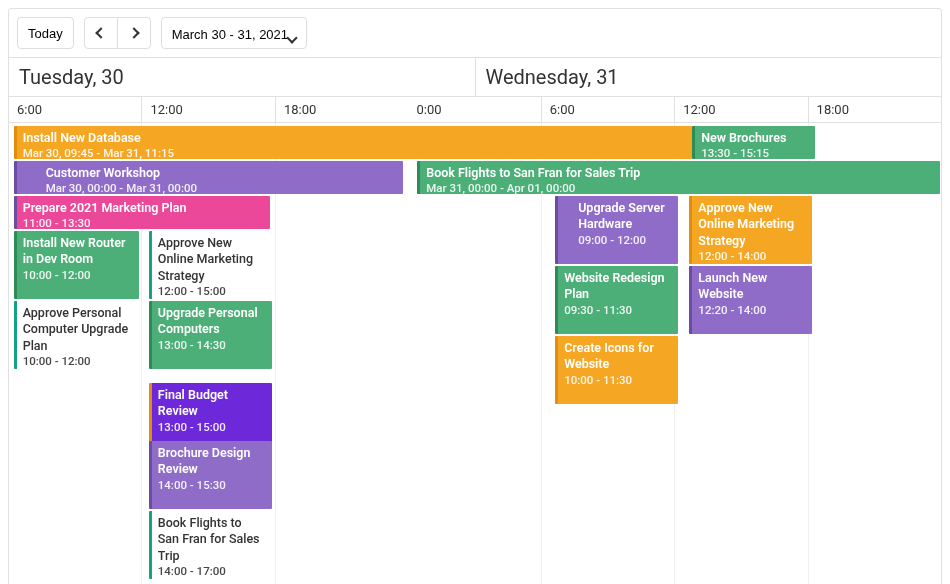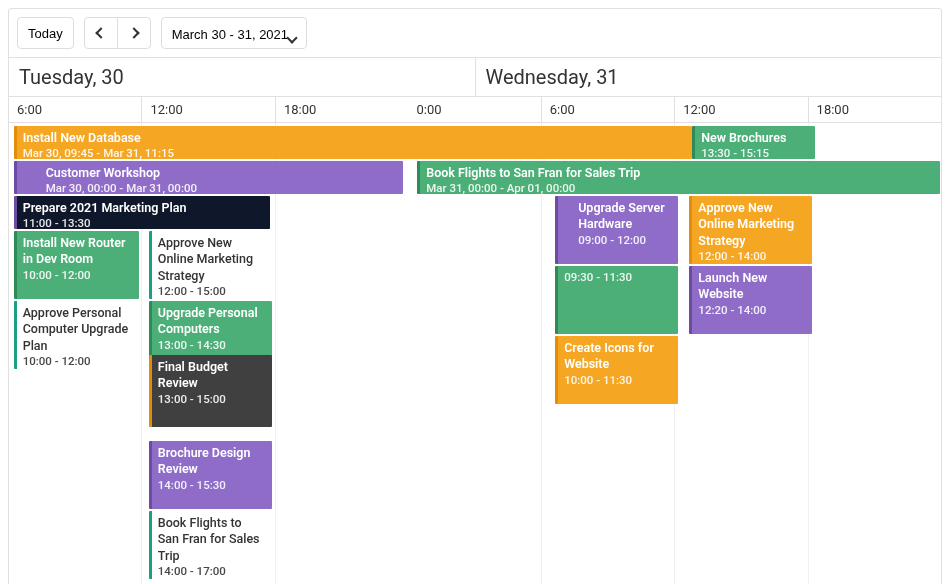--- a/index.html
+++ b/index.html
@@ -94,60 +94,61 @@
         <div class="time">13:30 - 15:15</div>
       </div>
       <div class="appt filled" style="top: 38px; left: 0.5%; width: 41.8%; height: 33px; border-left-color: rgb(107, 76, 160); background: rgb(142, 108, 200); padding-left: 29px;">
         <div class="title">Customer Workshop</div>
         <div class="time">Mar 30, 00:00 - Mar 31, 00:00</div>
       </div>
       <div class="appt filled" style="top: 38px; left: 43.8%; width: 56.1%; height: 33px; border-left-color: rgb(46, 139, 87); background: rgb(76, 175, 120);">
         <div class="title">Book Flights to San Fran for Sales Trip</div>
         <div class="time">Mar 31, 00:00 - Apr 01, 00:00</div>
       </div>
-      <div class="appt filled" style="top: 73px; left: 0.5%; width: 27.5%; height: 33px; border-left-color: rgb(107, 76, 160); background: #0f172a;">
+      <div class="appt filled" style="top: 73px; left: 0.5%; width: 27.5%; height: 33px; border-left-color: rgb(107, 76, 160); background: #ec4899;">
         <div class="title">Prepare 2021 Marketing Plan</div>
         <div class="time">11:00 - 13:30</div>
       </div>
       <div class="appt filled" style="top: 73px; left: 58.6%; width: 13.2%; height: 68px; border-left-color: rgb(107, 76, 160); background: rgb(142, 108, 200); padding-left: 20px;">
         <div class="title">Upgrade Server Hardware</div>
         <div class="time">09:00 - 12:00</div>
       </div>
       <div class="appt filled" style="top: 73px; left: 73%; width: 13.2%; height: 68px; border-left-color: rgb(224, 142, 11); background: rgb(245, 166, 35);">
         <div class="title">Approve New Online Marketing Strategy</div>
         <div class="time">12:00 - 14:00</div>
       </div>
       <div class="appt filled" style="top: 108px; left: 0.5%; width: 13.5%; height: 68px; border-left-color: rgb(46, 139, 87); background: rgb(76, 175, 120);">
         <div class="title">Install New Router in Dev Room</div>
         <div class="time">10:00 - 12:00</div>
       </div>
       <div class="appt" style="top: 108px; left: 15%; width: 13.2%; height: 68px; border-left-color: rgb(22, 160, 133);">
         <div class="title">Approve New Online Marketing Strategy</div>
         <div class="time">12:00 - 15:00</div>
       </div>
       <div class="appt filled" style="top: 143px; left: 58.6%; width: 13.2%; height: 68px; border-left-color: rgb(46, 139, 87); background: rgb(76, 175, 120);">
+        <div class="title">Website Redesign Plan</div>
         <div class="time">09:30 - 11:30</div>
       </div>
       <div class="appt filled" style="top: 143px; left: 73%; width: 13.2%; height: 68px; border-left-color: rgb(107, 76, 160); background: rgb(142, 108, 200);">
         <div class="title">Launch New Website</div>
         <div class="time">12:20 - 14:00</div>
       </div>
       <div class="appt" style="top: 178px; left: 0.5%; width: 13.5%; height: 68px; border-left-color: rgb(22, 160, 133);">
         <div class="title">Approve Personal Computer Upgrade Plan</div>
         <div class="time">10:00 - 12:00</div>
       </div>
       <div class="appt filled" style="top: 178px; left: 15%; width: 13.2%; height: 68px; border-left-color: rgb(46, 139, 87); background: rgb(76, 175, 120);">
         <div class="title">Upgrade Personal Computers</div>
         <div class="time">13:00 - 14:30</div>
       </div>
       <div class="appt filled" style="top: 213px; left: 58.6%; width: 13.2%; height: 68px; border-left-color: rgb(224, 142, 11); background: rgb(245, 166, 35);">
         <div class="title">Create Icons for Website</div>
         <div class="time">10:00 - 11:30</div>
       </div>
-      <div class="appt filled" style="top: 232px; left: 15%; width: 13.2%; height: 72px; border-left-color: rgb(224, 142, 11); background: #404040;">
+      <div class="appt filled" style="top: 260px; left: 15%; width: 13.2%; height: 72px; border-left-color: rgb(224, 142, 11); background: #6d28d9;">
         <div class="title">Final Budget Review</div>
         <div class="time">13:00 - 15:00</div>
       </div>
       <div class="appt filled" style="top: 318px; left: 15%; width: 13.2%; height: 68px; border-left-color: rgb(107, 76, 160); background: rgb(142, 108, 200);">
         <div class="title">Brochure Design Review</div>
         <div class="time">14:00 - 15:30</div>
       </div>
       <div class="appt" style="top: 388px; left: 15%; width: 13.2%; height: 68px; border-left-color: rgb(22, 160, 133);">
         <div class="title">Book Flights to San Fran for Sales Trip</div>
         <div class="time">14:00 - 17:00</div>

